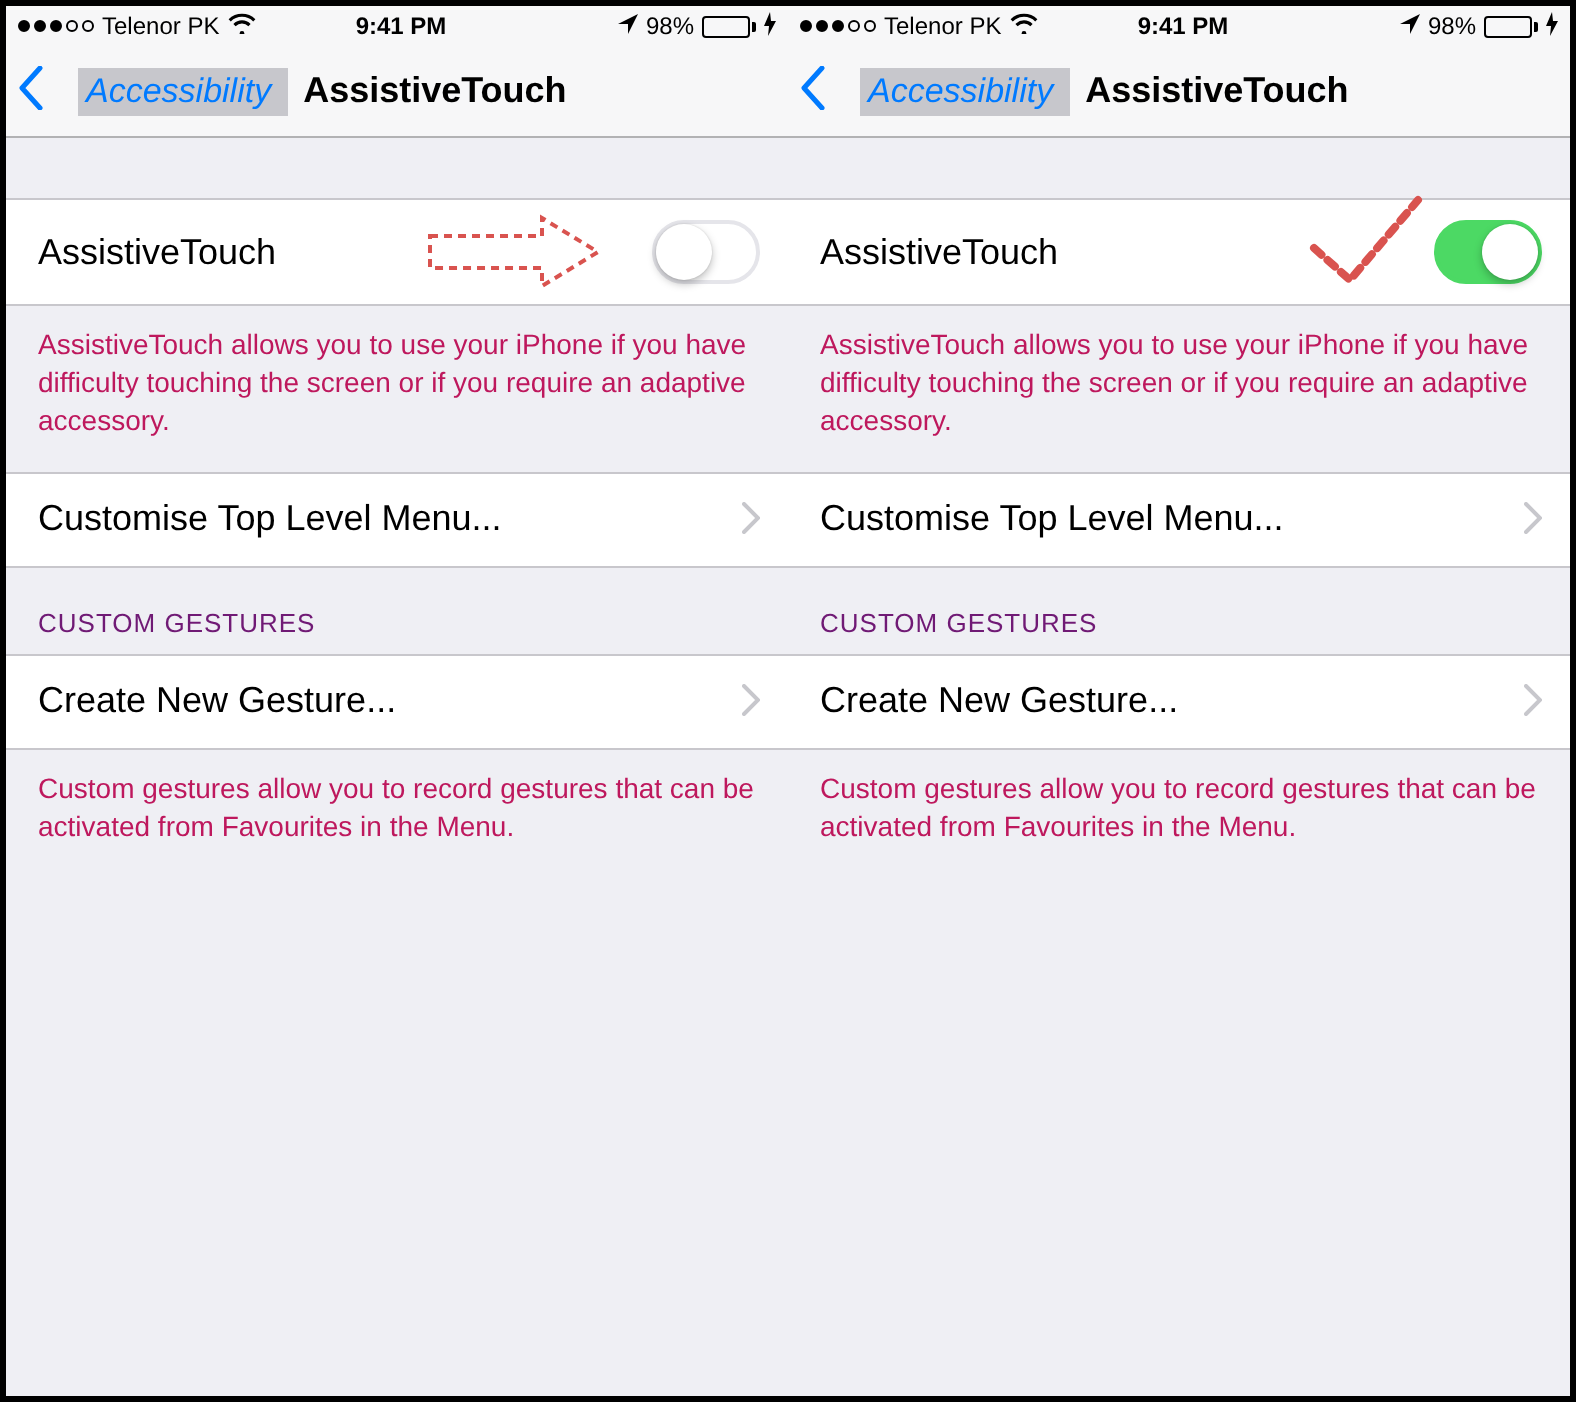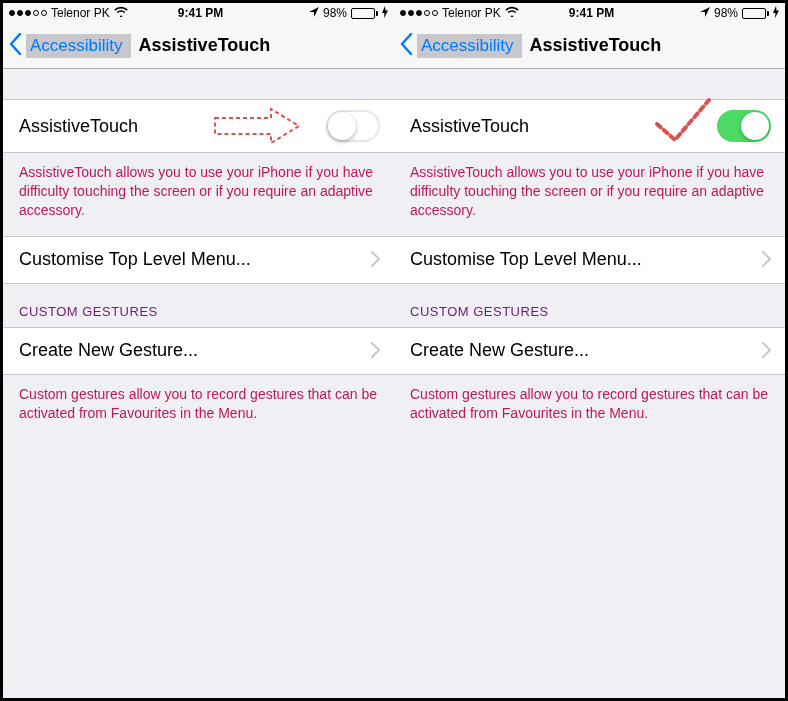--- a/index.html
+++ b/index.html
@@ -57,23 +57,24 @@
   .nav-bar {
     height: 46px;
     background: #f7f7f8;
     border-bottom: 1px solid #b2b2b4;
     display: flex;
     align-items: center;
     padding: 0 6px;
     gap: 4px;
   }
   .back-button {
-    display: flex; align-items: center; gap: 4px;
+    display: flex; align-items: center; gap: 17px;
     color: #007aff; font-size: 17px;
     cursor: pointer;
+    font-style: italic;
   }
   .back-label-wrap {
     background: #c7c7cc;
     padding: 2px 8px 2px 4px;
     display:flex; align-items:center; gap:2px;
     color:#007aff;
   }
   .back-chevron { font-size: 28px; line-height: 1; color:#007aff; font-weight:300;}
   .nav-title { font-size: 18px; font-weight: 600; color:#000; margin-left:4px;}
   

